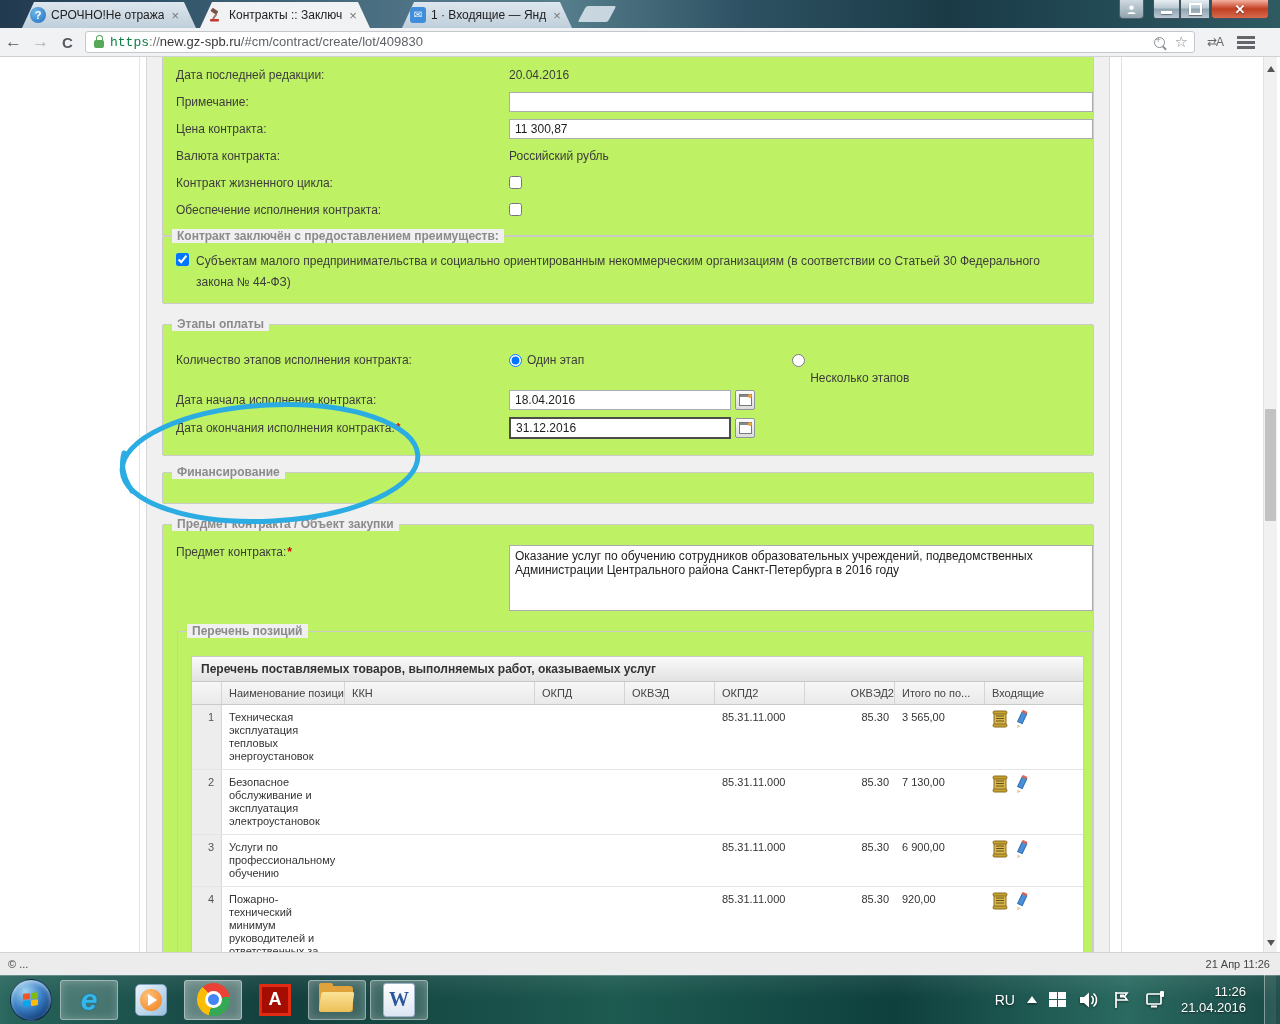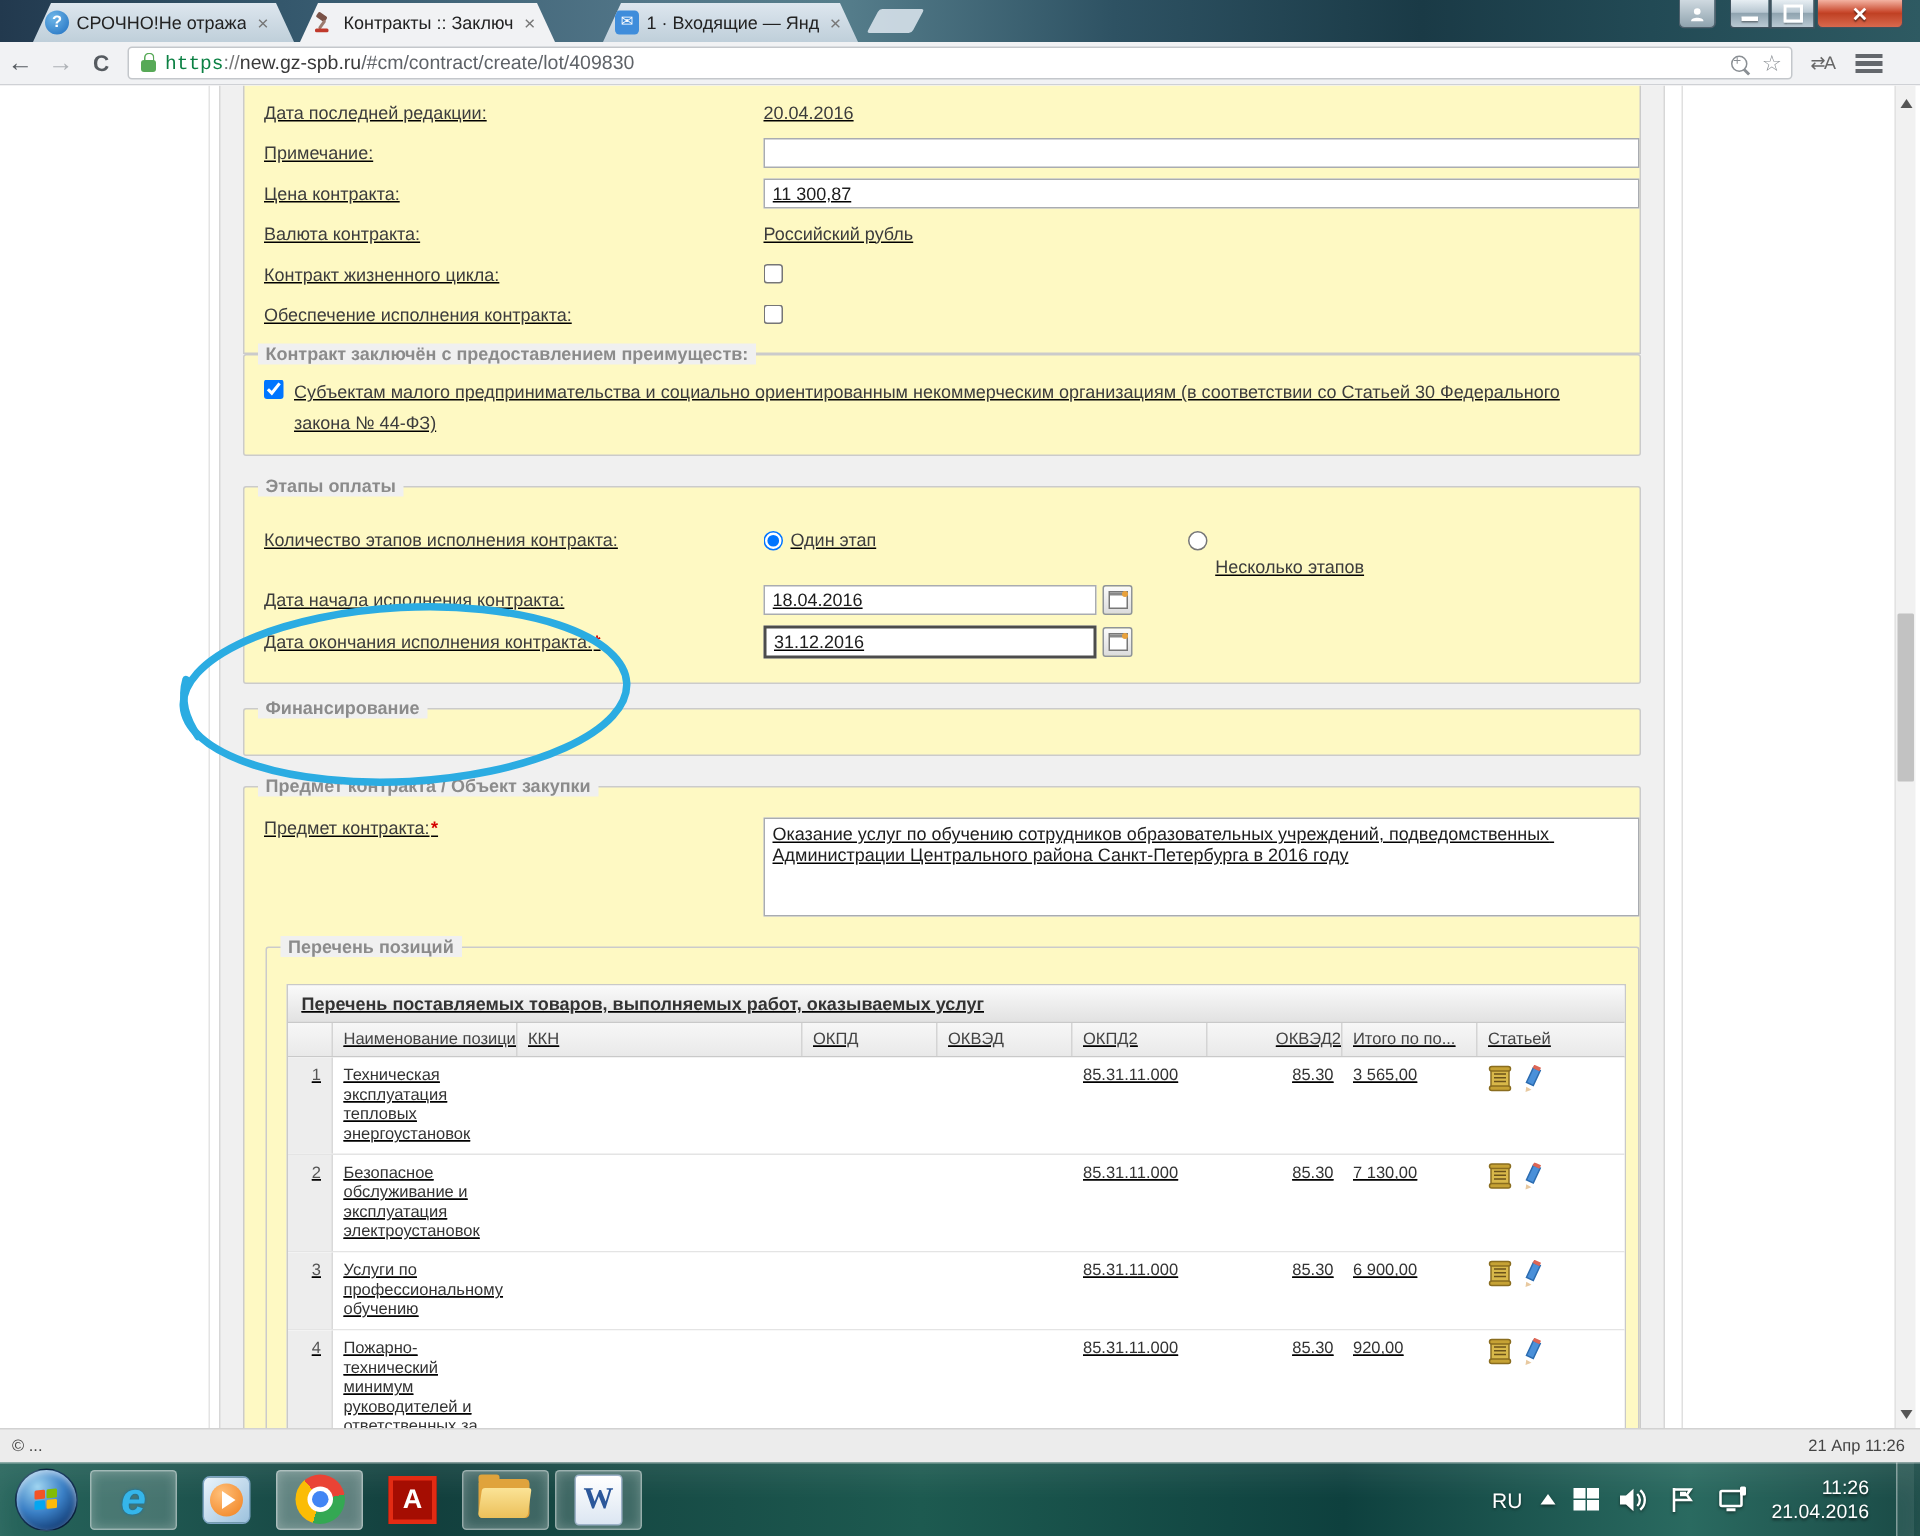--- a/index.html
+++ b/index.html
@@ -53,21 +53,21 @@
   .zoomglass:after{content:"";position:absolute;width:5px;height:1.5px;background:#8a8f94;transform:rotate(45deg);left:7px;top:9px;}
   .zoomglass:before{content:"+";position:absolute;left:1px;top:-3px;font-size:9px;color:#8a8f94;}
   .translate{font-size:12px;color:#666;margin-left:12px;letter-spacing:-1px;}
   .menu{width:18px;height:13px;margin-left:14px;background:repeating-linear-gradient(#63676c 0 3px,transparent 3px 5px);}
   
   .viewport{position:absolute;left:0;top:57px;width:1280px;height:895px;background:#fff;overflow:hidden;}
   .edge-l{position:absolute;left:139px;top:0;bottom:0;width:1px;background:#e4e4e4;}
   .edge-r{position:absolute;left:1121px;top:0;bottom:0;width:1px;background:#e0e0e0;}
   .panel{position:absolute;left:146px;top:0;width:964px;min-height:895px;background:#f0f0f0;
     border-left:1px solid #d7d7d7;border-right:1px solid #d7d7d7;box-sizing:border-box;padding:0 15px;}
-  .fs{border:1px solid #cbcbcb;border-radius:2px;position:relative;background:#fef9c3;text-decoration:underline;}
+  .fs{border:1px solid #cbcbcb;border-radius:2px;position:relative;background:#bef264;}
   .legend{position:absolute;top:-8px;left:9px;background:#f0f0f0;padding:0 5px;
     font-size:12px;font-weight:bold;color:#8b8b8b;white-space:nowrap;}
   .frow{display:flex;align-items:center;min-height:27px;padding-left:13px;font-size:12px;color:#3c3c3c;}
   .flabel{width:333px;flex:none;}
   .req{color:#d40000;font-weight:bold;margin-left:1px;}
   .txt{height:20px;border:1px solid #a9acb1;background:#fff;font-family:inherit;font-size:12px;
     color:#1d1d1d;padding:0 5px;box-sizing:border-box;}
   .cb{width:13px;height:13px;margin:0;}
   .calbtn{width:20px;height:20px;margin-left:4px;border:1px solid #8f9499;border-radius:2px;
     background:linear-gradient(#fbfbfb,#dcdcdc);display:flex;align-items:center;justify-content:center;box-sizing:border-box;}
@@ -290,21 +290,21 @@
           <div class="gridtitle">Перечень поставляемых товаров, выполняемых работ, оказываемых услуг</div>
           <div class="ghead">
             <span class="hcell w-num"></span>
             <span class="hcell w-name">Наименование позиции</span>
             <span class="hcell w-kkn">ККН</span>
             <span class="hcell w-okpd">ОКПД</span>
             <span class="hcell w-okved">ОКВЭД</span>
             <span class="hcell w-okpd2">ОКПД2</span>
             <span class="hcell w-okved2">ОКВЭД2</span>
             <span class="hcell w-total">Итого по по...</span>
-            <span class="hcell w-ops">Статьей</span>
+            <span class="hcell w-ops">Входящие</span>
           </div>
 
           <div class="trow">
             <span class="bcell w-num numcell">1</span>
             <span class="bcell w-name">Техническая эксплуатация тепловых энергоустановок</span>
             <span class="bcell w-kkn"></span>
             <span class="bcell w-okpd"></span>
             <span class="bcell w-okved"></span>
             <span class="bcell w-okpd2">85.31.11.000</span>
             <span class="bcell w-okved2">85.30</span>

